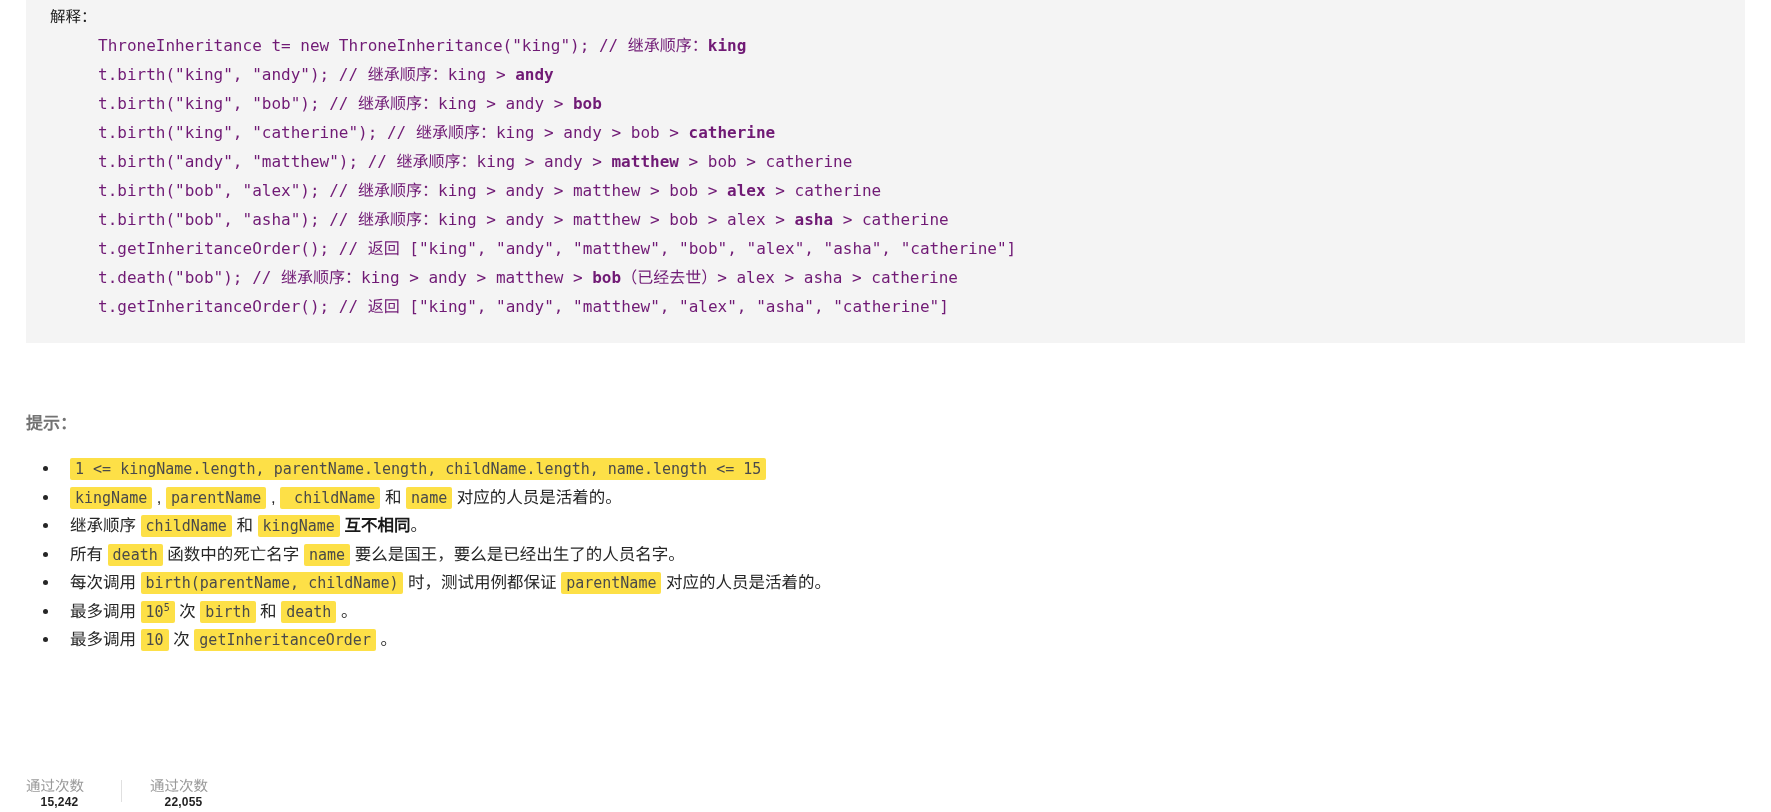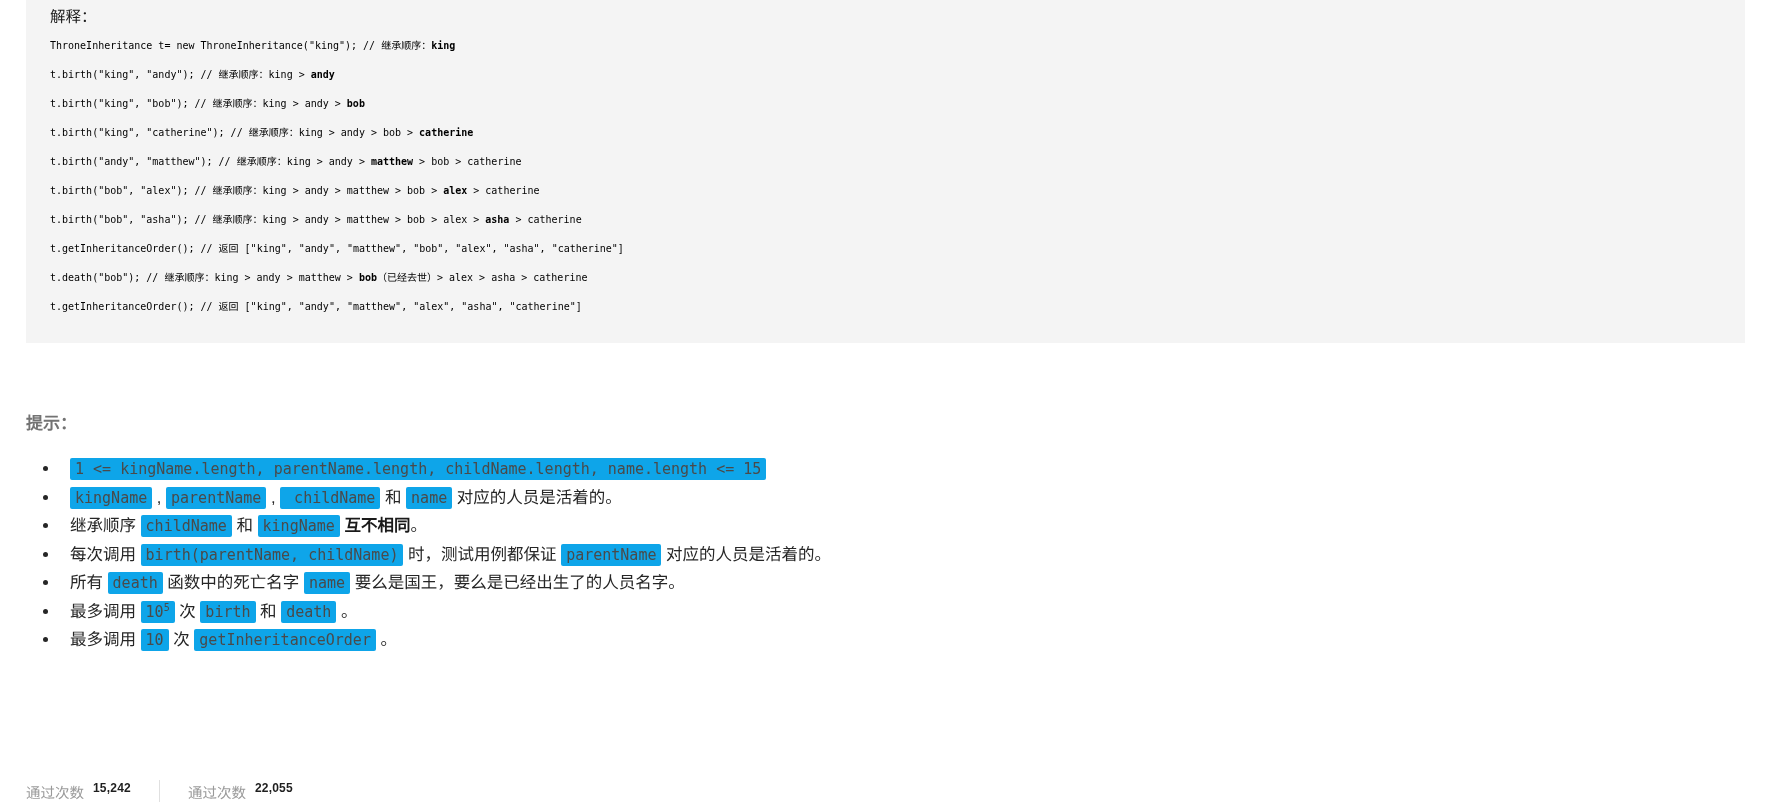--- a/index.html
+++ b/index.html
@@ -34,25 +34,26 @@
     font-family: "Liberation Sans", "DejaVu Sans", sans-serif;
     font-weight: normal;
     font-size: 15.5px;
     color: #1a1a1a;
     line-height: 29px;
     margin: 0 0 0 0;
     white-space: pre;
   }
   .code-line {
     font-family: "DejaVu Sans Mono", "Liberation Mono", monospace;
-    font-size: 10px;
+    font-size: 16px;
     line-height: 29px;
-    color: #000000;
+    color: #701a75;
     white-space: pre;
     letter-spacing: 0;
+    margin-left: 48px;
   }
   .code-line b { font-weight: bold; }
 
   
   .hints-heading {
     position: absolute;
     left: 26px;
     top: 412px;
     font-size: 17px;
     font-weight: bold;
@@ -84,21 +85,21 @@
     left: 17px;
     top: 11px;
     width: 5px;
     height: 5px;
     border-radius: 50%;
     background: #262626;
   }
   code.inline {
     font-family: "DejaVu Sans Mono", "Liberation Mono", monospace;
     font-size: 15px;
-    background: #0ea5e9;
+    background: #fde047;
     color: #4a4a4a;
     padding: 2px 5px;
     border-radius: 2px;
     white-space: pre;
   }
   code.inline sup {
     font-size: 10px;
     vertical-align: super;
     line-height: 0;
   }
@@ -108,22 +109,23 @@
   .stats {
     position: absolute;
     left: 26px;
     top: 778px;
     display: flex;
     align-items: center;
     height: 26px;
   }
   .stat {
     display: flex;
-    align-items: flex-start;
+    align-items: center;
     white-space: nowrap;
+    flex-direction: column;
   }
   .stat-label {
     font-size: 14.5px;
     color: #9a9a9a;
     margin-right: 9px;
   }
   .stat-value {
     font-size: 12px;
     font-weight: bold;
     color: #1f1f1f;
@@ -156,22 +158,22 @@
         <div class="code-line"><span>t.getInheritanceOrder(); // 返回 ["king", "andy", "matthew", "alex", "asha", "catherine"]</span></div>
       </div>
   </div>
 </div>
 
 <div class="hints-heading">提示：</div>
 <ul class="hints-list" id="hints-list">
     <li><code class="inline">1 &lt;= kingName.length, parentName.length, childName.length, name.length &lt;= 15</code></li>
     <li><code class="inline">kingName</code><span> , </span><code class="inline">parentName</code><span> , </span><code class="inline"> childName</code><span> 和 </span><code class="inline">name</code><span> 对应的人员是活着的。</span></li>
     <li><span>继承顺序 </span><code class="inline">childName</code><span> 和 </span><code class="inline">kingName</code><span> </span><b>互不相同</b><span>。</span></li>
+    <li><span>所有 </span><code class="inline">death</code><span> 函数中的死亡名字 </span><code class="inline">name</code><span> 要么是国王，要么是已经出生了的人员名字。</span></li>
     <li><span>每次调用 </span><code class="inline">birth(parentName, childName)</code><span> 时，测试用例都保证 </span><code class="inline">parentName</code><span> 对应的人员是活着的。</span></li>
-    <li><span>所有 </span><code class="inline">death</code><span> 函数中的死亡名字 </span><code class="inline">name</code><span> 要么是国王，要么是已经出生了的人员名字。</span></li>
     <li><span>最多调用 </span><code class="inline">10<sup>5</sup></code><span> 次 </span><code class="inline">birth</code><span> 和 </span><code class="inline">death</code><span> 。</span></li>
     <li><span>最多调用 </span><code class="inline">10</code><span> 次 </span><code class="inline">getInheritanceOrder</code><span> 。</span></li>
   </ul>
 
 <div class="stats">
   <div class="stat">
     <span class="stat-label">通过次数</span>
     <span class="stat-value">15,242</span>
   </div>
   <div class="stat-divider"></div>

